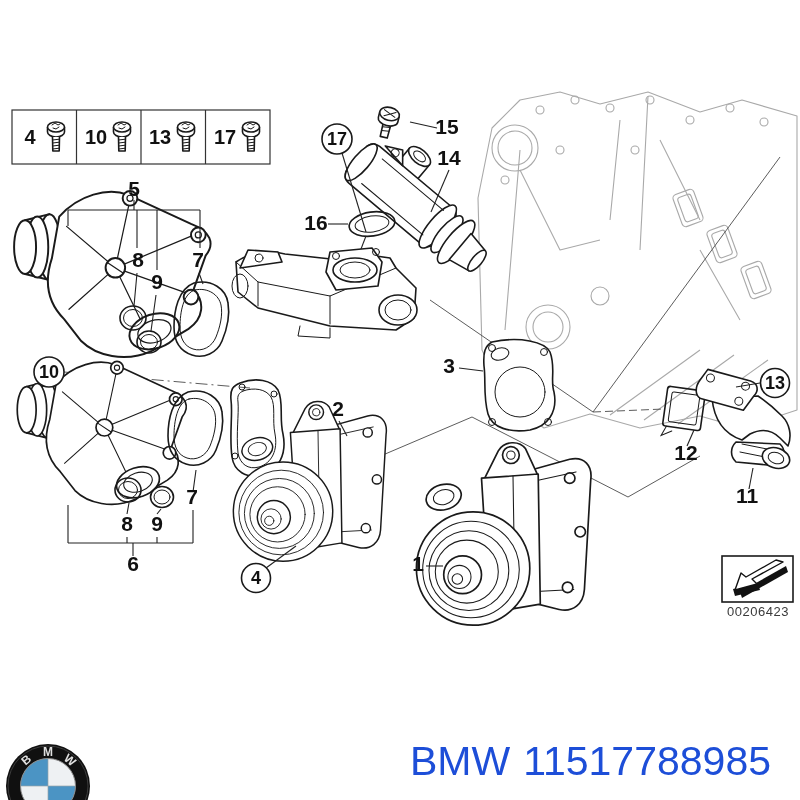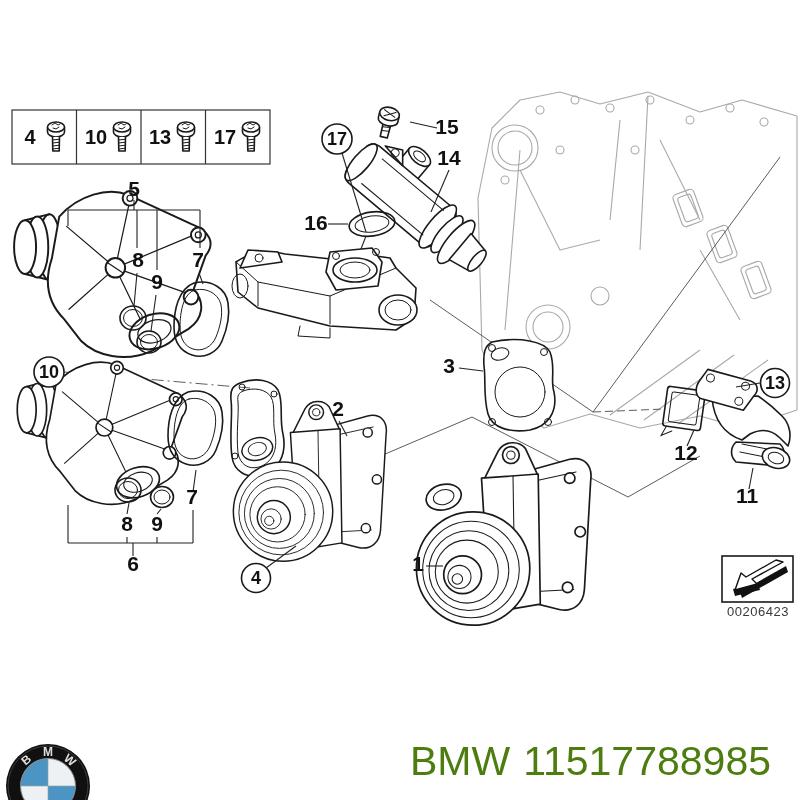--- a/index.html
+++ b/index.html
@@ -10,21 +10,21 @@
   .fw{fill:#ffffff;stroke:#1a1a1a;stroke-width:1.6;stroke-linejoin:round;}
   .det{fill:none;stroke:#1a1a1a;stroke-width:1;stroke-linecap:round;}
   .lead{fill:none;stroke:#222222;stroke-width:1.1;}
   .garn{fill:none;stroke:#4a4a4a;stroke-width:0.9;}
   .eng{fill:none;stroke:#a9a9a9;stroke-width:1.1;stroke-linejoin:round;}
   .callout{font:bold 21px "Liberation Sans",sans-serif;fill:#111;text-anchor:middle;}
   .callout-c{font:bold 18px "Liberation Sans",sans-serif;fill:#111;text-anchor:middle;}
   .legend-num{font:bold 20px "Liberation Sans",sans-serif;fill:#111;text-anchor:middle;}
   .stamp-text{font:13px "Liberation Sans",sans-serif;fill:#3a3a3a;letter-spacing:.5px;text-anchor:middle;}
   .logo-letter{font:bold 12px "Liberation Sans",sans-serif;fill:#dfdfdf;text-anchor:middle;}
-  #footer-text{position:absolute;left:410px;top:738px;font-size:41px;color:#4d7c0f;
+  #footer-text{position:absolute;left:410px;top:738px;font-size:41px;color:#1d4ed8;
                font-family:"Liberation Sans",sans-serif;white-space:nowrap;}
   #footer-text .sep{display:inline-block;width:13px;}
 </style>
 </head>
 <body>
 
 <div id="stage">
 <svg width="800" height="800" viewBox="0 0 800 800">
 
   <defs>

